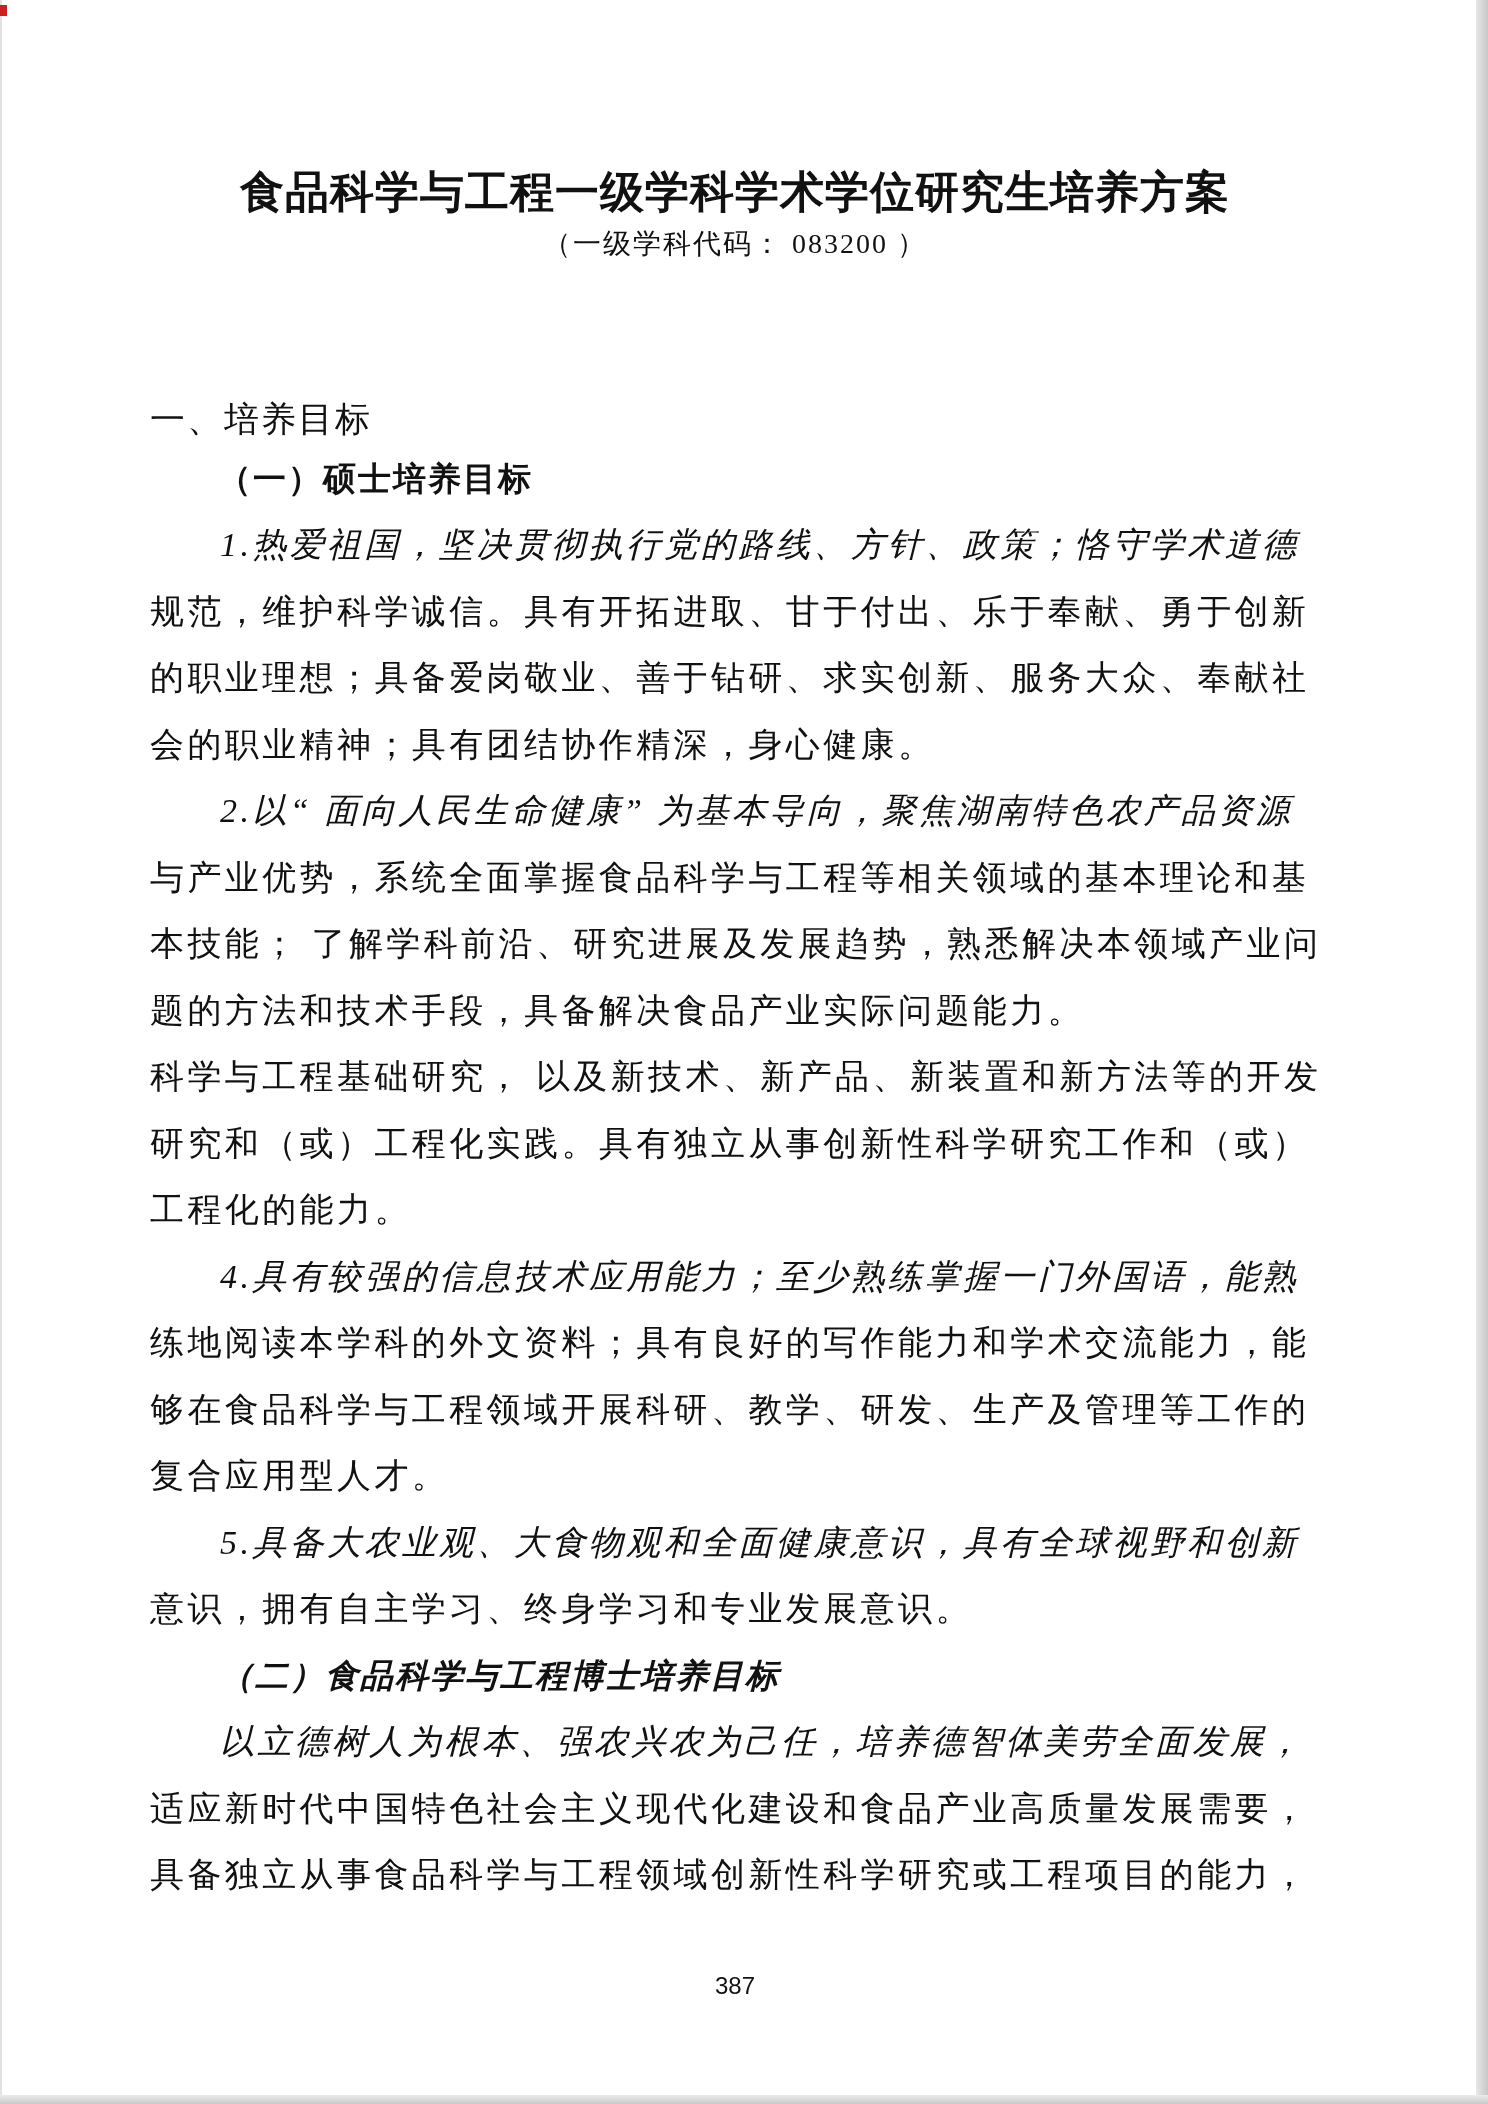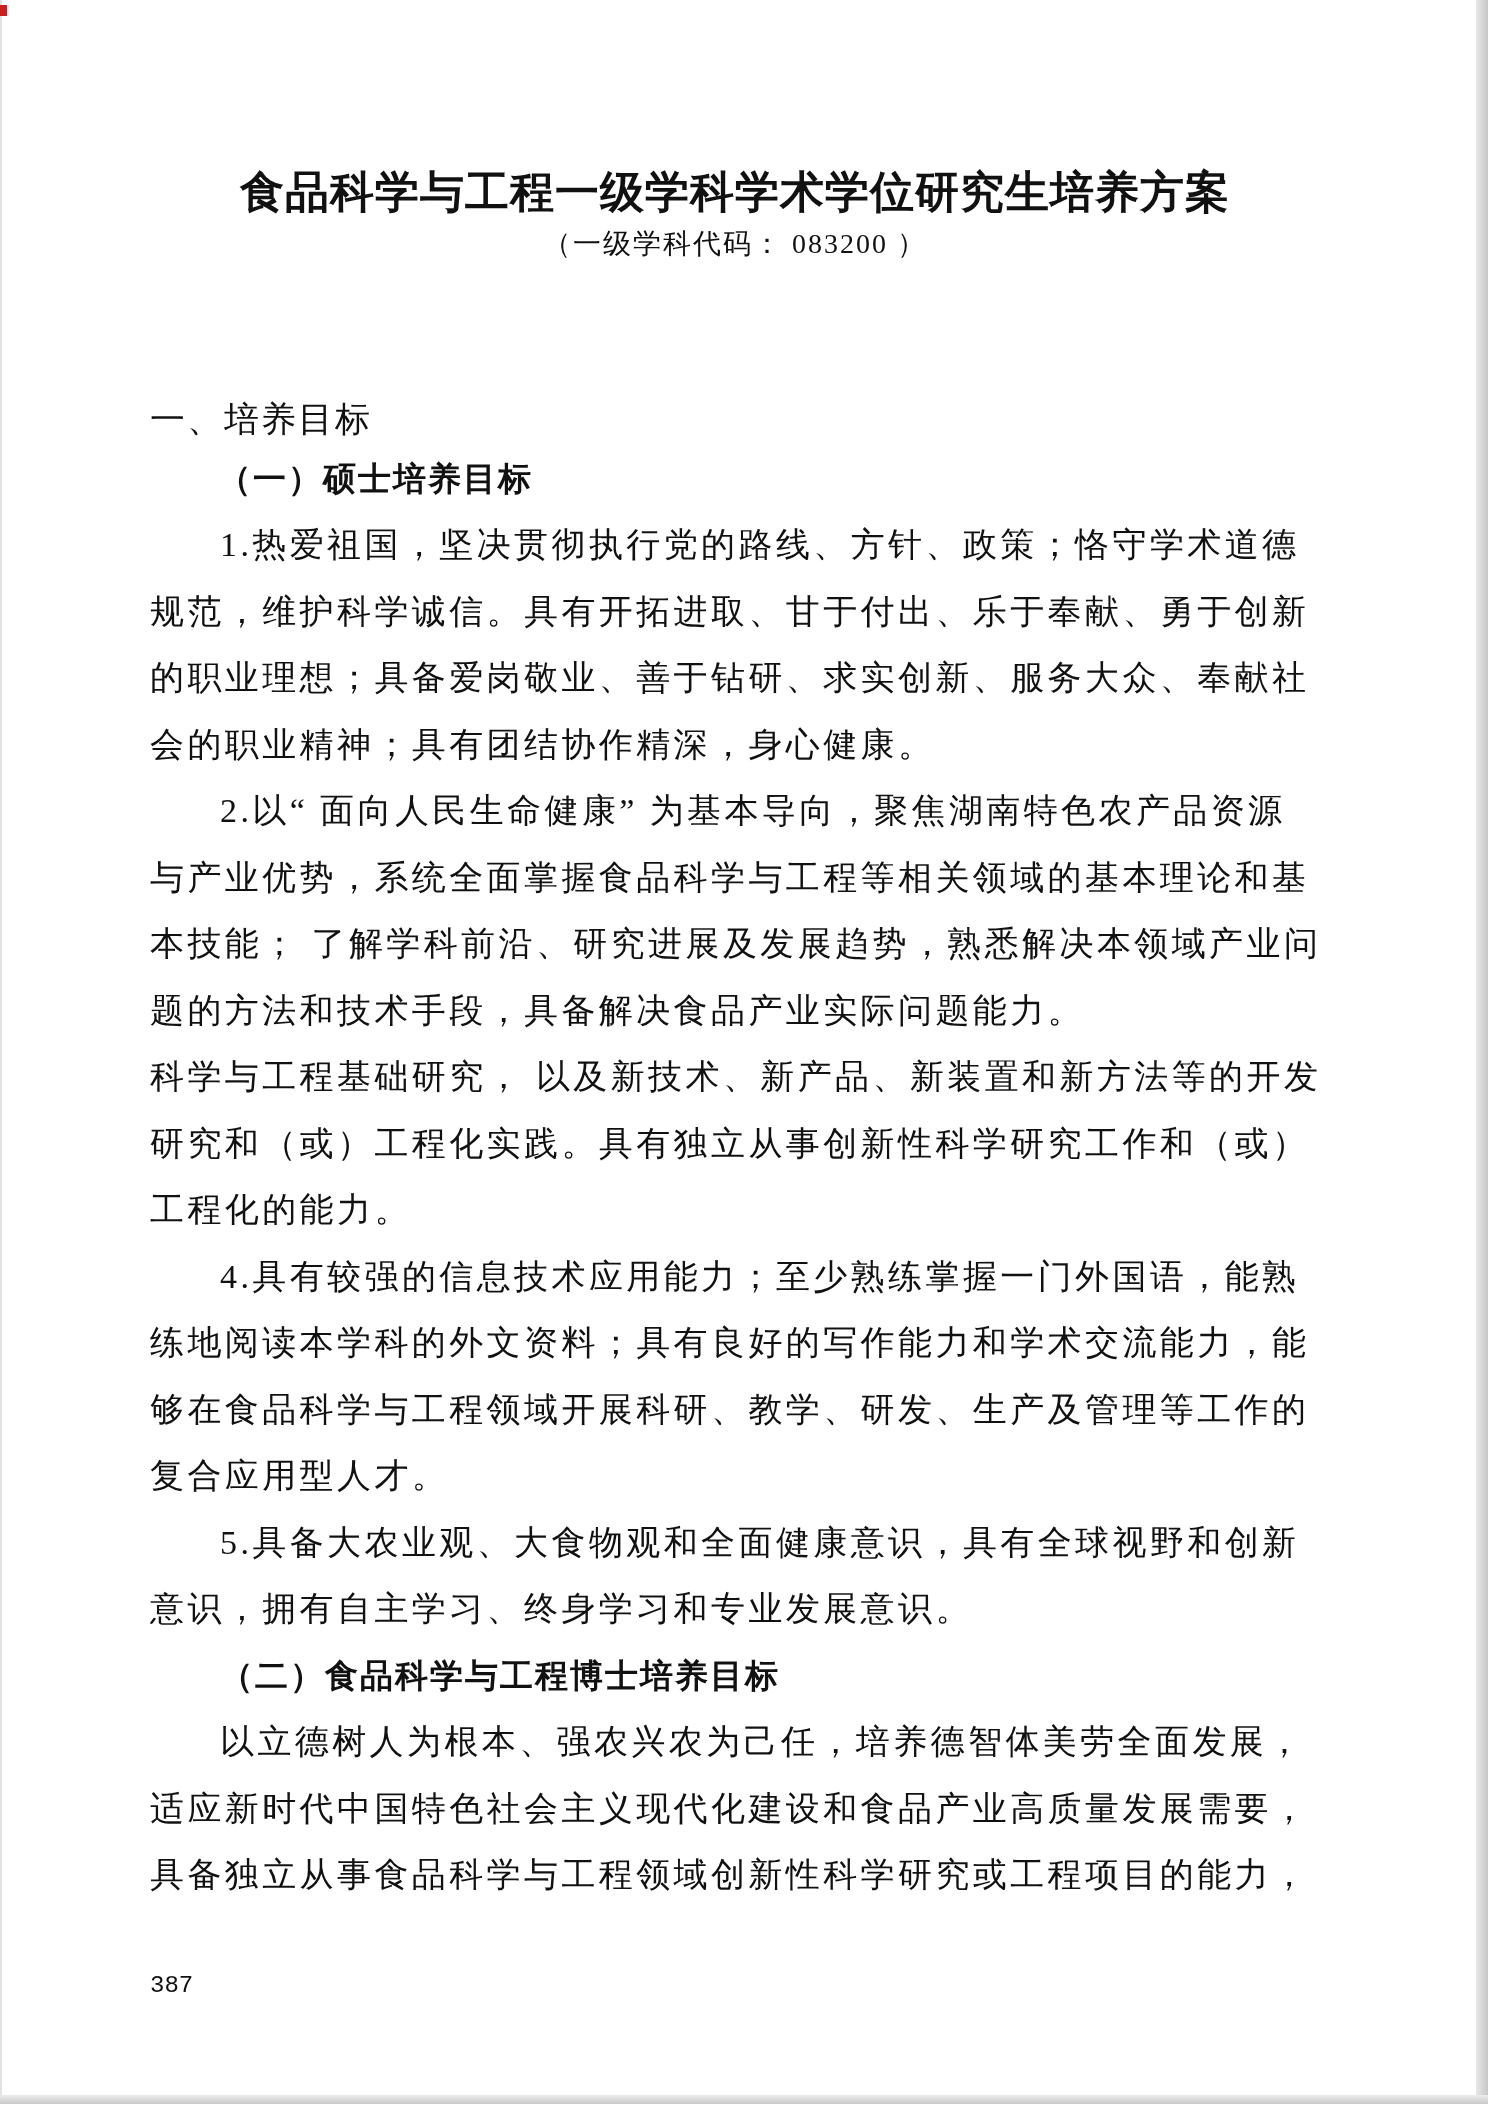--- a/index.html
+++ b/index.html
@@ -70,31 +70,32 @@
   }
   .line {
     height: 66.5px;
     line-height: 66.5px;
     font-size: 34px;
     letter-spacing: 3.4px;
     white-space: nowrap;
   }
   .line.indent {
     padding-left: 70px;
+    font-style: italic;
   }
   .line.h2-line {
     font-family: "Liberation Sans", "DejaVu Sans", sans-serif;
     font-weight: bold;
     font-size: 33px;
     letter-spacing: 2px;
   }
   .page-number {
     position: absolute; top: 1972px; left: 150px; width: 1170px;
-    text-align: left;
-    font-family: Liberation Mono, monospace;
+    text-align: center;
+    font-family: Liberation Sans, sans-serif;
     font-size: 24px;
   }
 </style>
 </head>
 <body>
 
 <div class="edge-left"></div>
 <div class="edge-right"></div>
 <div class="edge-bottom"></div>
 <div class="red-mark"></div>

